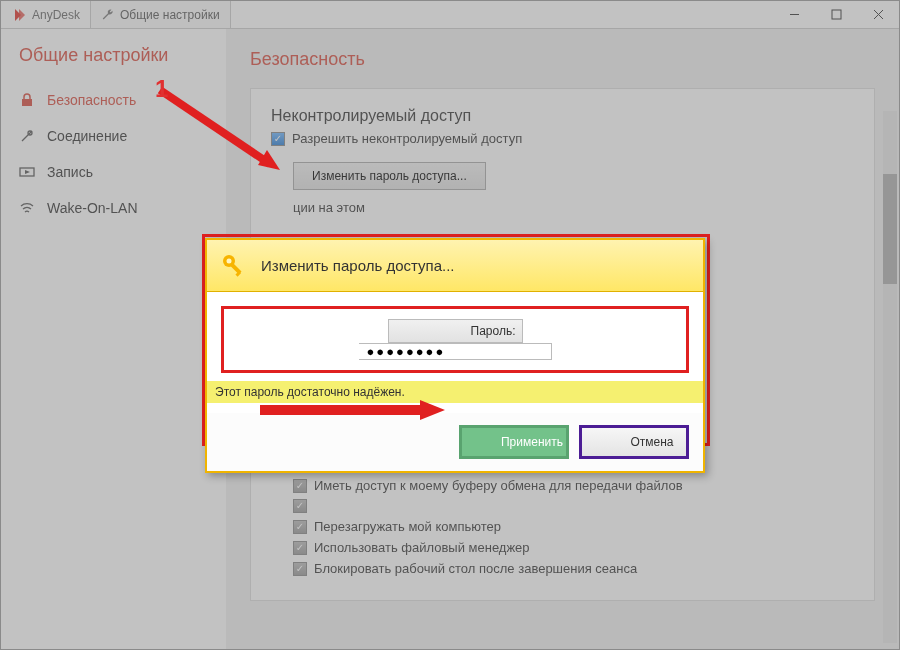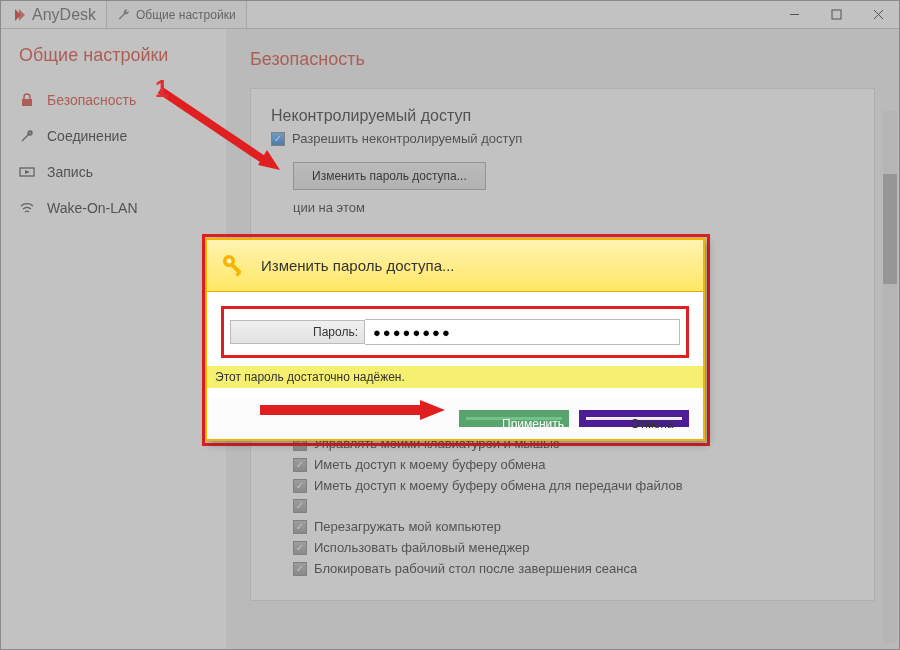--- a/index.html
+++ b/index.html
@@ -1,21 +1,21 @@
 <!DOCTYPE html>
 <html><head>
   <meta charset="utf-8">
   <style>
     * { box-sizing: border-box; margin: 0; padding: 0; }
     body { font-family: "Segoe UI", Tahoma, sans-serif; font-size: 13px; color: #333; background: #fff; width: 900px; height: 650px; overflow: hidden; position: relative; }
     .window { width: 100%; height: 100%; border: 1px solid #999; display: flex; flex-direction: column; }
     .titlebar { height: 28px; background: #fff; display: flex; align-items: stretch; border-bottom: 1px solid #ccc; }
     .tab-app { display: flex; align-items: center; padding: 0 10px; border-right: 1px solid #ccc; }
     .tab-app svg { margin-right: 5px; }
-    .tab-app-name { color: #666; font-size: 16px; }
+    .tab-app-name { color: #666; font-size: 12px; }
     .tab-settings { display: flex; align-items: center; padding: 0 10px; border-right: 1px solid #ccc; background: #fafafa; }
     .tab-settings svg { margin-right: 5px; }
     .tab-settings-label { color: #555; font-size: 12px; }
     .titlebar-spacer { flex: 1; }
     .sysbtn { width: 42px; display: flex; align-items: center; justify-content: center; color: #555; }
     .sysbtn svg { display: block; }
     .content { flex: 1; display: flex; overflow: hidden; }
     .sidebar { width: 225px; background: #fff; padding-top: 16px; flex-shrink: 0; }
     .sidebar-title { color: #d94a3c; font-size: 18px; padding: 0 18px 16px; }
     .sidebar-item { display: flex; align-items: center; padding: 10px 18px; font-size: 14px; color: #333; cursor: pointer; }
@@ -37,26 +37,26 @@
 
     .annot { position: absolute; z-index: 50; font-weight: bold; color: #e03030; font-size: 24px; }
     .arrow-svg { position: absolute; z-index: 45; }
 
     .dialog { position: absolute; z-index: 100; left: 205px; top: 238px; width: 500px; background: #fff; border: 2px solid #f0b400; box-shadow: 3px 3px 8px rgba(0,0,0,0.3); }
     .dialog-head { background: linear-gradient(to bottom,#fff3b0,#ffe766); height: 52px; display: flex; align-items: center; padding: 0 12px; border-bottom: 1px solid #e0b000; }
     .dialog-head svg { margin-right: 12px; }
     .dialog-title { font-size: 15px; color: #333; }
     .dialog-body { padding: 14px 14px 10px; position: relative; }
     .form-frame { border: 3px solid #e02020; padding: 6px; }
-    .form-row { display: flex; align-items: center; margin: 4px 0; }
+    .form-row { display: flex; align-items: center; margin: 4px 16px; flex-direction: column; }
     .form-label { width: 135px; text-align: right; padding: 4px 6px; font-size: 12px; color: #333; background: linear-gradient(to bottom,#f0f0f0,#e2e2e2); border: 1px solid #bbb; }
     .form-input { flex: 1; height: 26px; border: 1px solid #bbb; border-left: none; padding: 0 8px; font-size: 13px; letter-spacing: 2px; font-family: inherit; }
     .strength-bar { background: #f5f070; padding: 4px 8px; margin: 8px -14px 0; font-size: 12px; color: #333; }
     .dialog-btns { display: flex; justify-content: flex-end; gap: 10px; padding: 12px 14px; background: #fcfcfc; }
-    .dbtn { width: 110px; height: 17px; font-size: 12px; border: 7px solid #4c1d95; cursor: pointer; padding-left: 36px; }
+    .dbtn { width: 110px; height: 34px; font-size: 12px; border: 3px solid #4c1d95; cursor: pointer; padding-left: 36px; }
     .dbtn.apply { background: #73c28a; color: #fff; border-color: #59a36f; }
     .dbtn.cancel { background: linear-gradient(to bottom,#f6f6f6,#e4e4e4); color: #333; }
     .dialog-outline { position: absolute; left: 202px; top: 234px; width: 508px; height: 212px; border: 3px solid #e02020; z-index: 99; pointer-events: none; }
   </style>
 </head>
 <body>
 
 <div class="window">
   <div class="titlebar">
     <div class="tab-app">

